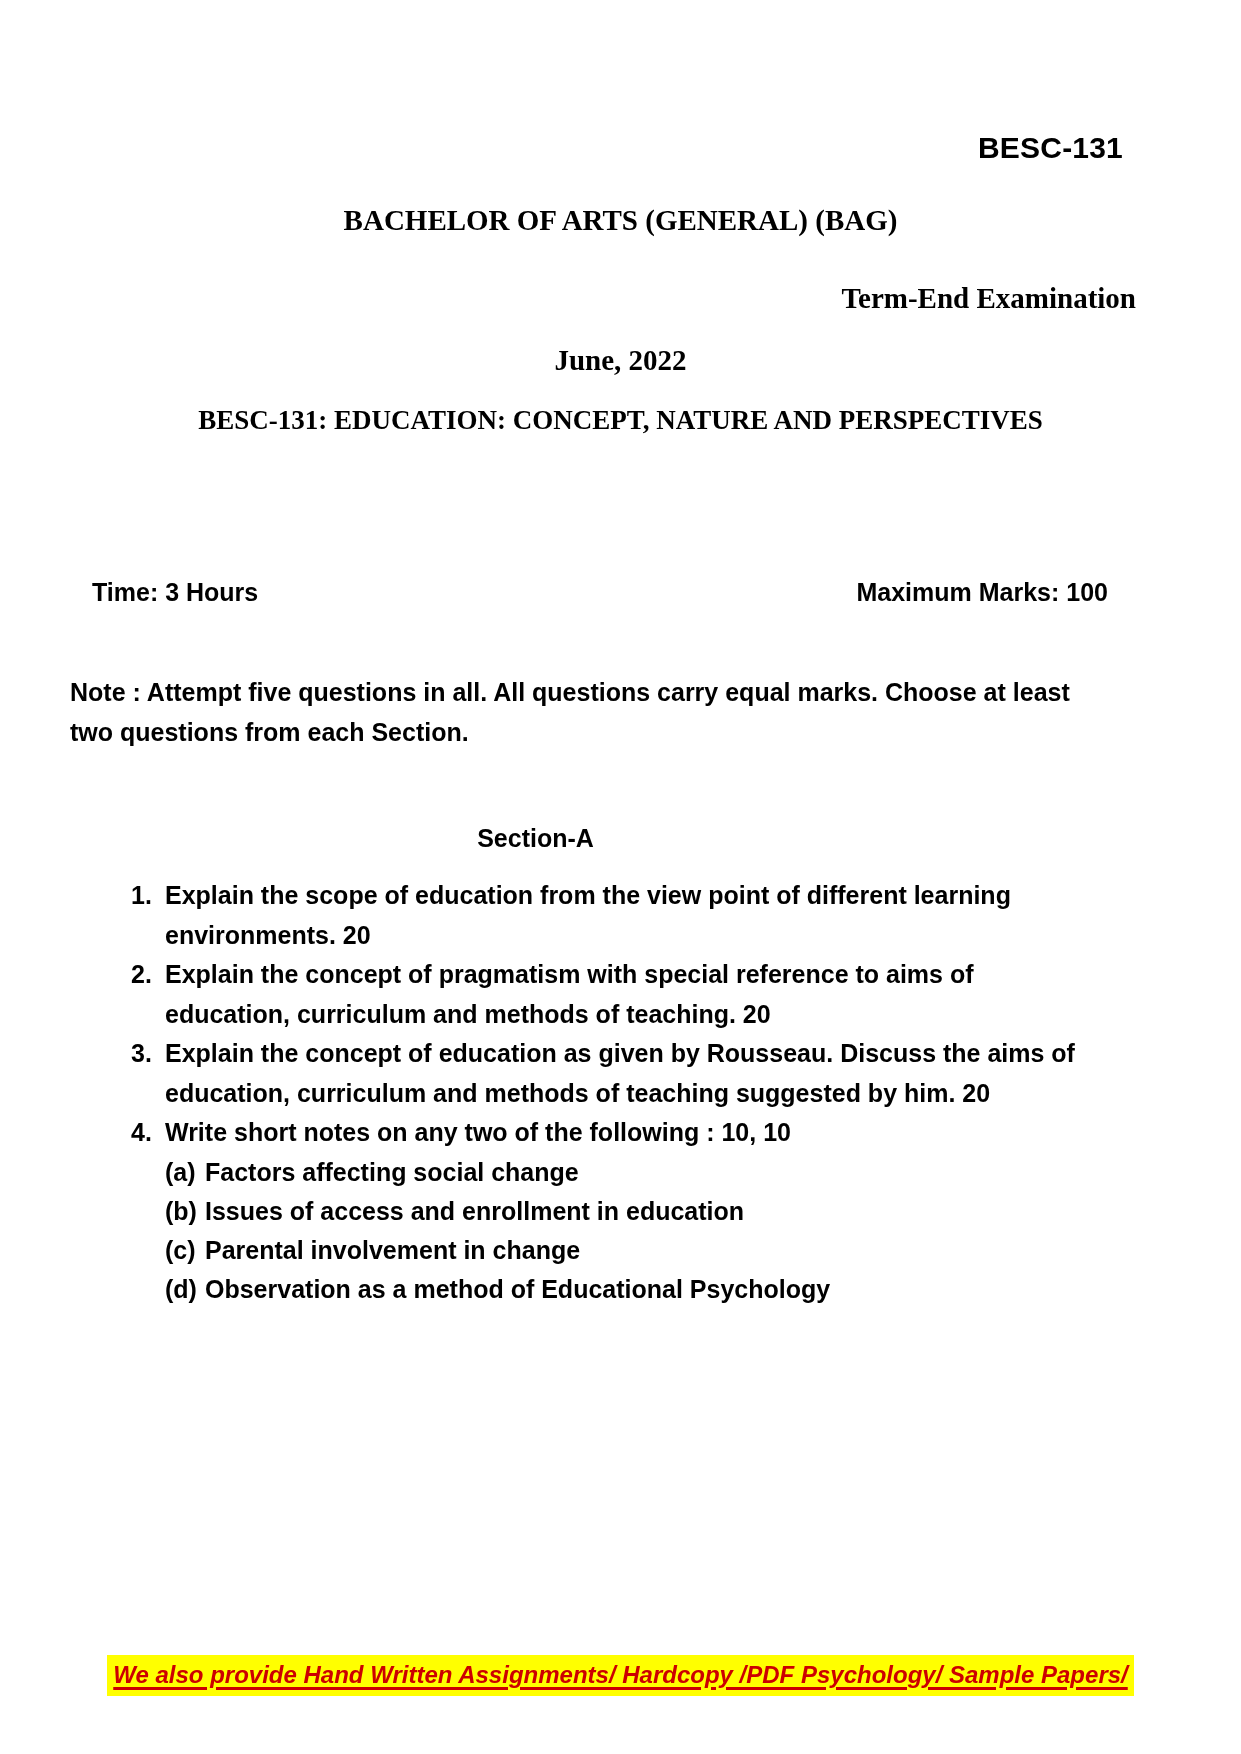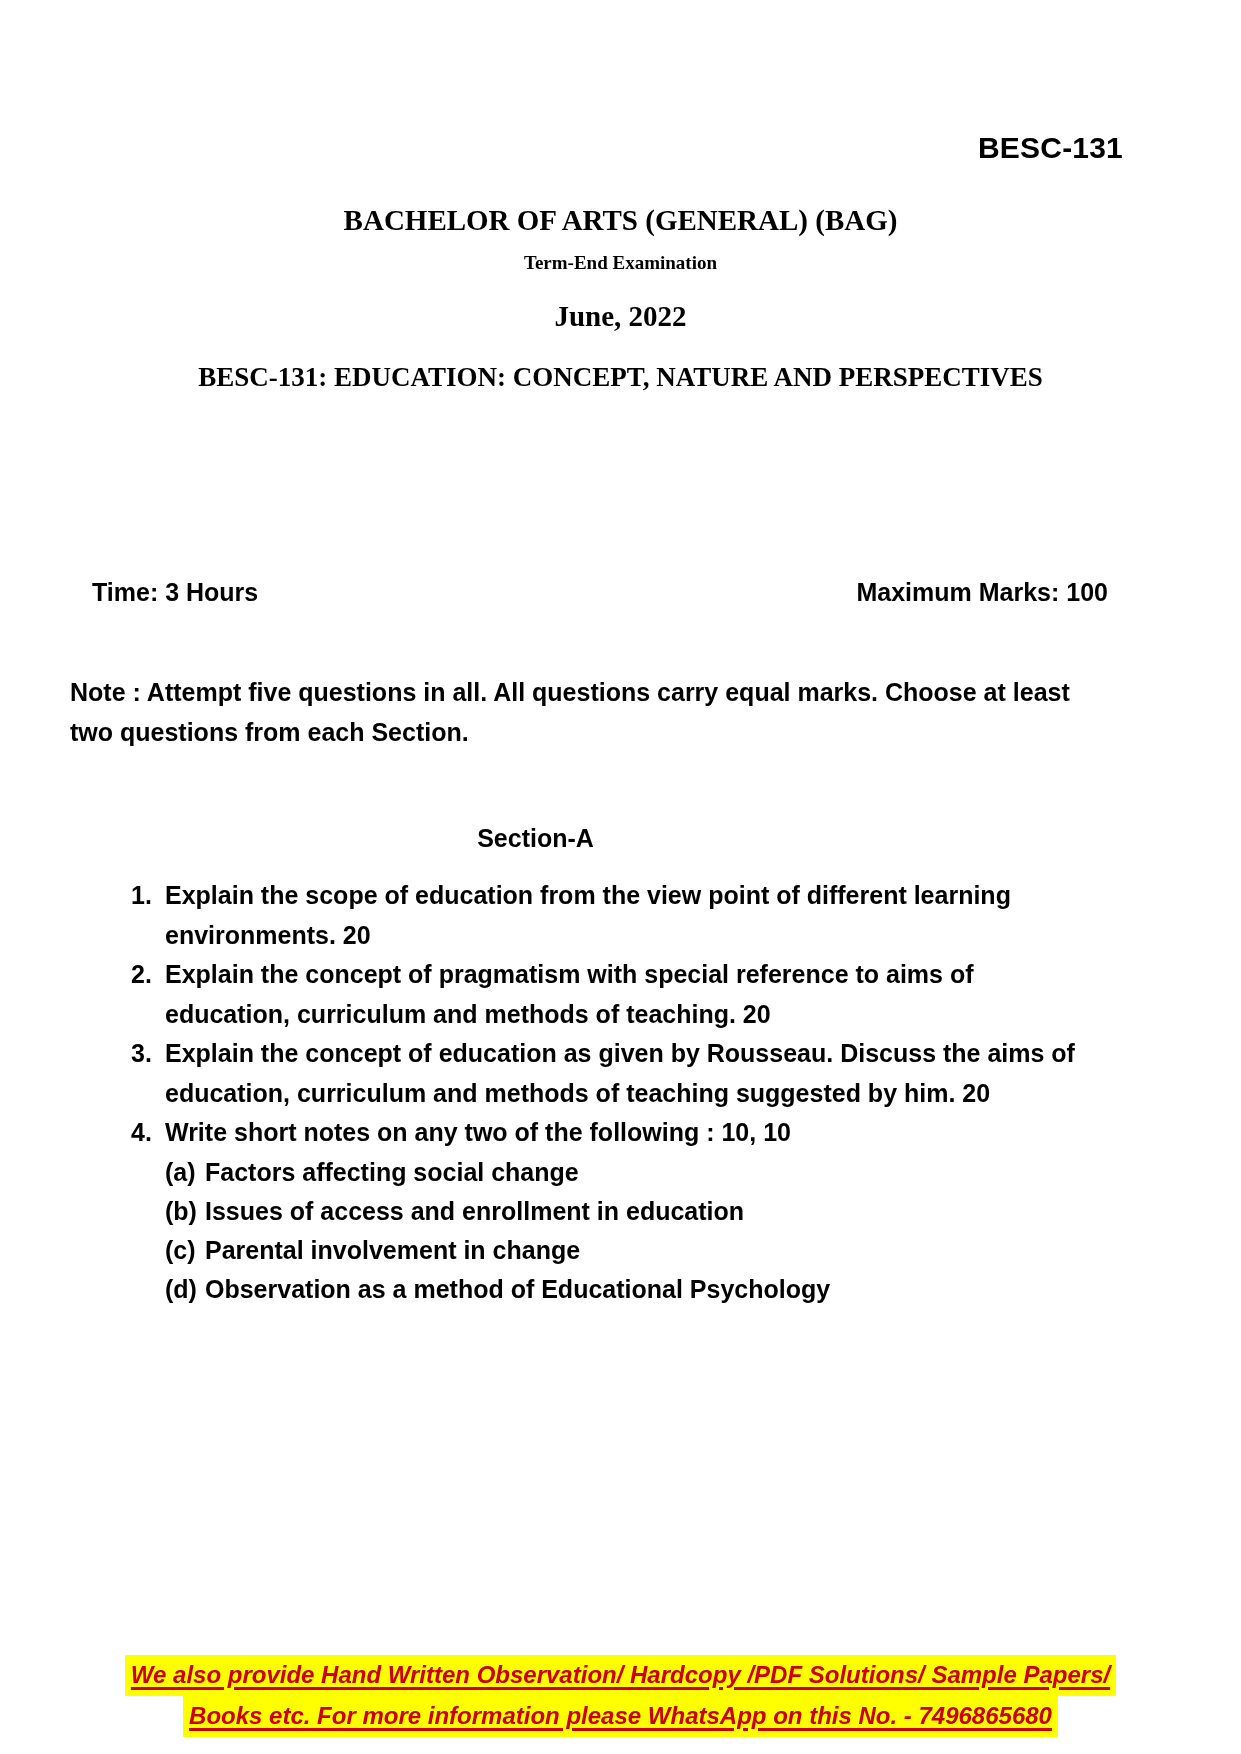--- a/index.html
+++ b/index.html
@@ -43,21 +43,21 @@
     width: 1031px;
     text-align: center;
   }
   .title-line {
     font-weight: bold;
     line-height: 1.58;
     margin: 0;
     font-family: Liberation Serif, serif;
   }
   .title-l1 { font-size: 29px; }
-  .title-l2 { font-size: 19px; margin-top: 4px; }
+  .title-l2 { font-size: 29px; margin-top: 32px; text-align: right; }
   .title-l3 { font-size: 29px; margin-top: 16px; }
   .title-l4 {
     font-size: 27px;
     margin-top: 18px;
     line-height: 1.45;
     padding: 0 90px;
   }
 
   
   .meta-row {
@@ -229,20 +229,17 @@
       <li class="sub-item">
         <span class="sub-label">(d)</span>
         <span class="sub-text">Observation as a method of Educational Psychology</span>
       </li>
     </ul>
 
   </div>
 
   <div class="promo">
     <span class="promo-row">
-      <span class="promo-line">We also provide Hand Written Observation/ Hardcopy /PDF Solutions/ Sample Papers/</span>
+      <span class="promo-line">We also provide Hand Written Assignments/ Hardcopy /PDF Psychology/ Sample Papers/</span>
     </span>
-    <span class="promo-row">
-      <span class="promo-line">Books etc. For more information please WhatsApp on this No. - 7496865680</span>
-    </span>
   </div>
 
 </div>
 
 </body></html>

